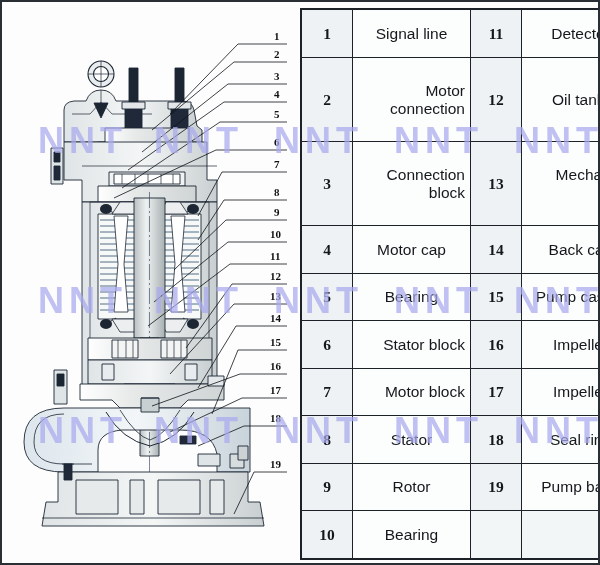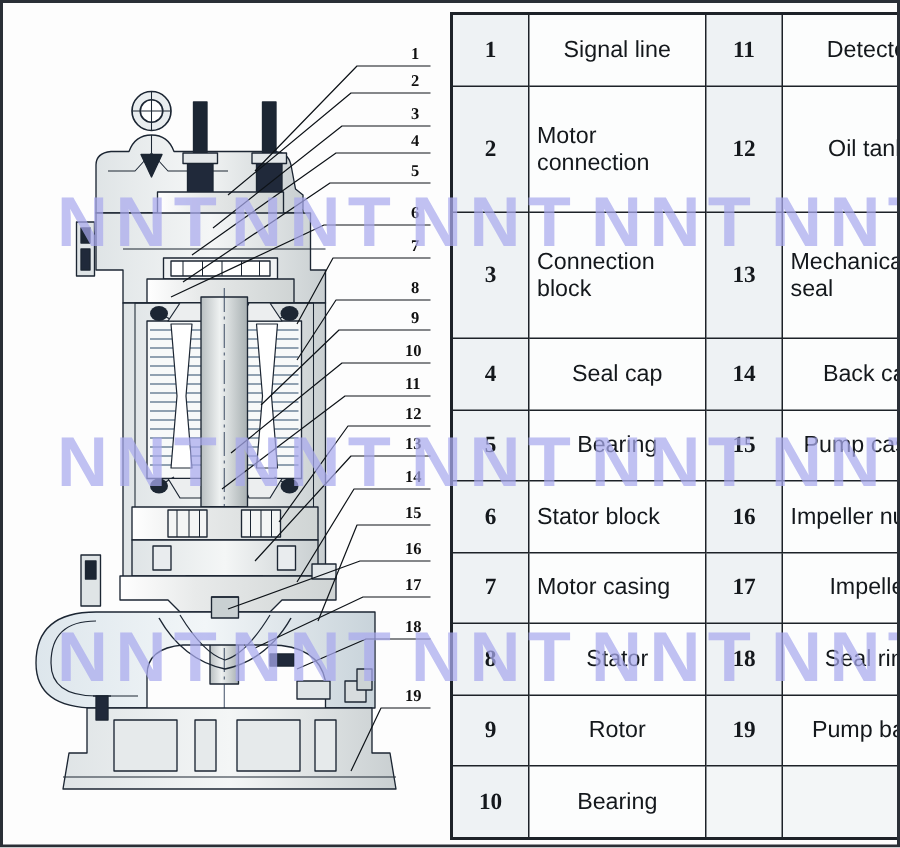--- a/index.html
+++ b/index.html
@@ -25,21 +25,21 @@
     position: absolute;
     inset: 0;
     z-index: 5;
     pointer-events: none;
     overflow: hidden;
   }
   .wm {
     position: absolute;
     font-family: "Liberation Sans", sans-serif;
     font-weight: bold;
-    font-size: 47px;
+    font-size: 36px;
     letter-spacing: 5px;
     color: #a9aaee;
     opacity: .72;
     white-space: nowrap;
   }
 
   
   #diagram {
     position: absolute;
     left: 0; top: 0;
@@ -72,21 +72,21 @@
   td.num {
     width: 40px;
     text-align: center;
     font-family: "Liberation Serif", serif;
     font-weight: bold;
     font-size: 16.5px;
     background: #eef2f4;
   }
   td.lbl {
     width: 107px;
-    text-align: left;
+    text-align: right;
     background: #fcfdfd;
   }
   td.lbl.center { text-align: center; margin-left: 32px; }
   td.empty { background: #f3f6f7; }
 
   
   .leader-num {
     position: absolute;
     font-family: "Liberation Serif", serif;
     font-size: 11px;
@@ -396,39 +396,39 @@
         <td class="lbl center">Oil tank.</td>
       </tr>
       <tr>
         <td class="num">3</td>
         <td class="lbl">Connection block</td>
         <td class="num">13</td>
         <td class="lbl">Mechanical seal</td>
       </tr>
       <tr>
         <td class="num">4</td>
-        <td class="lbl center">Seal cap</td>
+        <td class="lbl center">Motor cap</td>
         <td class="num">14</td>
         <td class="lbl center">Back cap</td>
       </tr>
       <tr>
         <td class="num">5</td>
         <td class="lbl center">Bearing</td>
         <td class="num">15</td>
         <td class="lbl center">Pump casing</td>
       </tr>
       <tr>
         <td class="num">6</td>
         <td class="lbl">Stator block</td>
         <td class="num">16</td>
         <td class="lbl">Impeller nut</td>
       </tr>
       <tr>
         <td class="num">7</td>
-        <td class="lbl">Motor casing</td>
+        <td class="lbl">Motor block</td>
         <td class="num">17</td>
         <td class="lbl center">Impeller</td>
       </tr>
       <tr>
         <td class="num">8</td>
         <td class="lbl center">Stator</td>
         <td class="num">18</td>
         <td class="lbl center">Seal ring</td>
       </tr>
       <tr>

